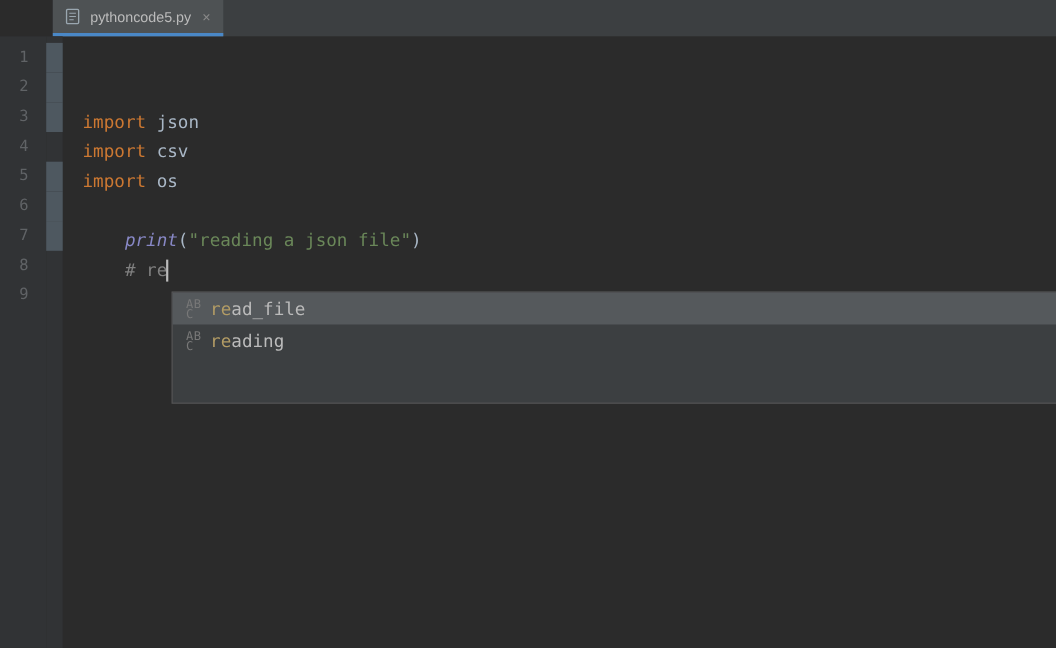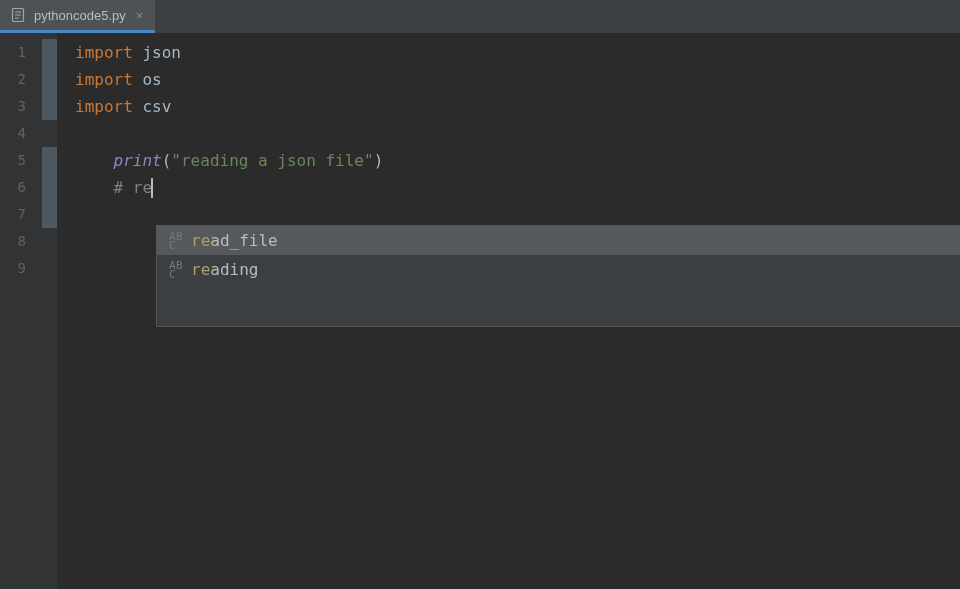--- a/index.html
+++ b/index.html
@@ -10,20 +10,21 @@
       font-family: "Menlo", "Consolas", "Monaco", monospace;
       font-size: 15px;
       overflow: hidden;
       color: #a9b7c6;
     }
     .tab-bar {
       height: 33px;
       background: #3c3f41;
       display: flex;
       align-items: stretch;
+      margin-left: 48px;
     }
     .tab {
       display: flex;
       align-items: center;
       padding: 0 10px;
       background: #4e5254;
       border-bottom: 3px solid #4a88c7;
       gap: 8px;
       cursor: pointer;
     }
@@ -67,22 +68,23 @@
       flex-shrink: 0;
     }
     .ind {
       height: 27px;
     }
     .ind.on {
       background: #4e5860;
     }
     .code-col {
       flex: 1;
-      padding-top: 6px;
+      padding-top: 24px;
       position: relative;
+      margin-top: 40px;
     }
     .code-line {
       height: 27px;
       line-height: 27px;
       padding-left: 18px;
       white-space: pre;
       font-size: 16px;
     }
     .kw   { color: #cc7832; }
     .ident{ color: #a9b7c6; }
@@ -178,22 +180,22 @@
     <div class="ind"></div>
     <div class="ind on"></div>
     <div class="ind on"></div>
     <div class="ind on"></div>
     <div class="ind"></div>
     <div class="ind"></div>
   </div>
 
   <div class="code-col">
     <div class="code-line"><span class="kw">import</span><span> </span><span class="ident">json</span></div>
+    <div class="code-line"><span class="kw">import</span><span> </span><span class="ident">csv</span></div>
     <div class="code-line"><span class="kw">import</span><span> </span><span class="ident">os</span></div>
-    <div class="code-line"><span class="kw">import</span><span> </span><span class="ident">csv</span></div>
     <div class="code-line"></div>
     <div class="code-line"><span>    </span><span class="builtin">print</span><span class="paren">(</span><span class="str">"reading a json file"</span><span class="paren">)</span></div>
     <div class="code-line"><span>    </span><span class="comment"># </span><span class="comment">re</span><span class="cursor"></span></div>
     <div class="code-line"></div>
     <div class="code-line"></div>
 
     <div class="autocomplete">
       <div class="ac-row selected">
         <span class="ac-kind">
             <span class="r1">AB</span>

